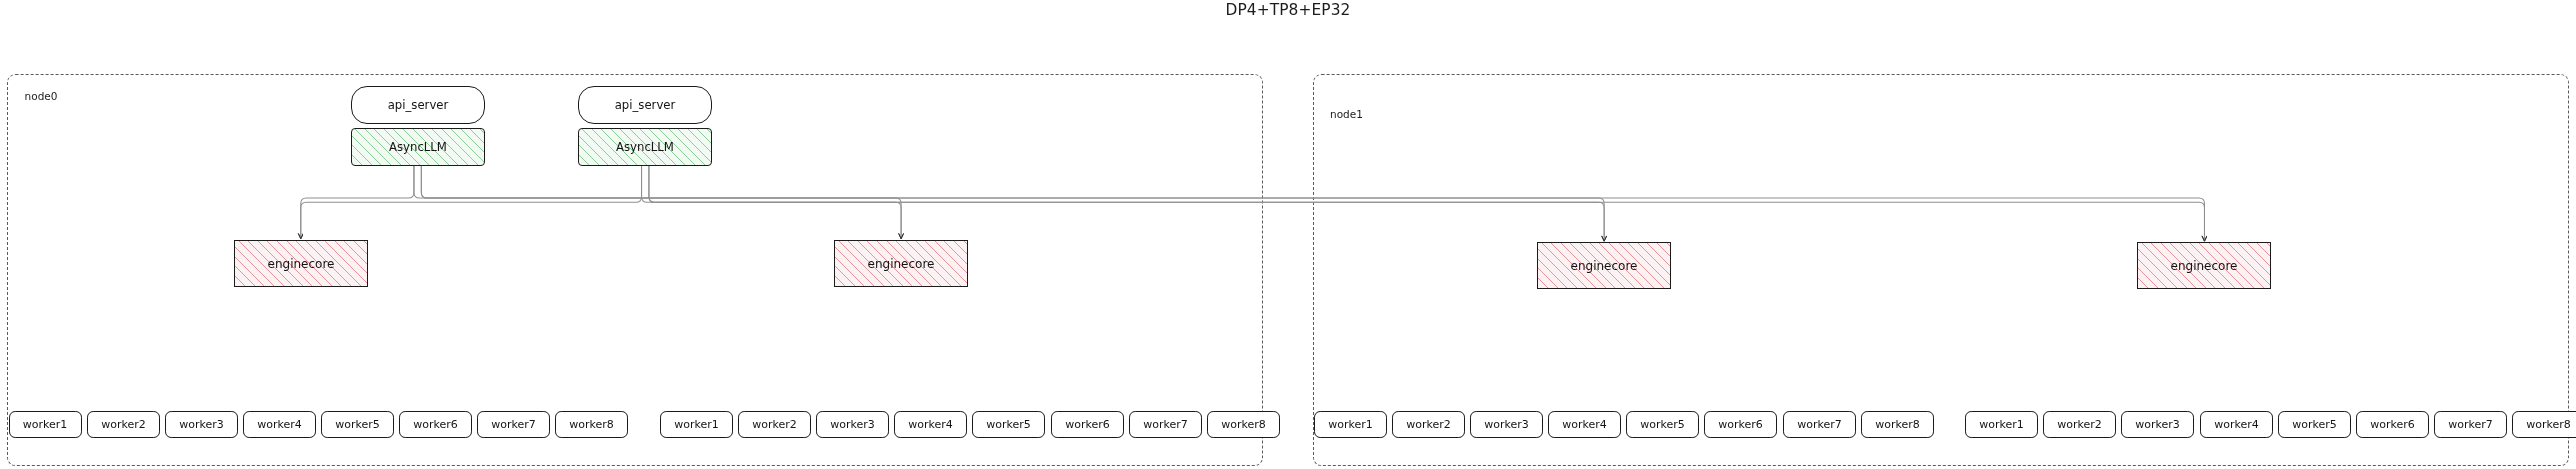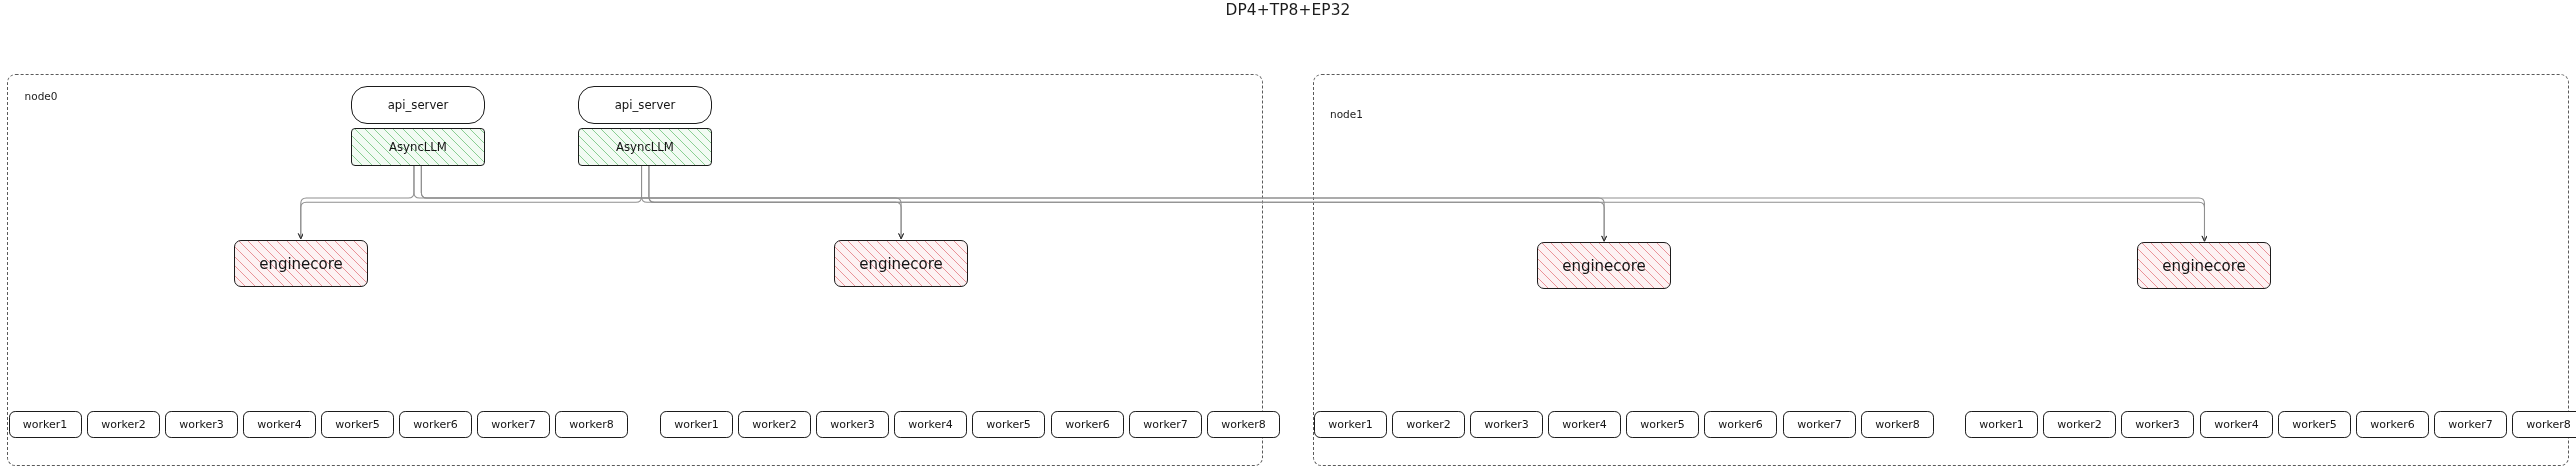--- a/index.html
+++ b/index.html
@@ -81,22 +81,22 @@
         45deg,
         rgba(120, 199, 130, 0.85) 0px,
         rgba(120, 199, 130, 0.85) 0.7px,
         rgba(0, 0, 0, 0) 0.7px,
         rgba(0, 0, 0, 0) 6.8px
     );
   }
 
   
   .nd.engine {
-    border-radius: 7px;
-    font-size: 15px;
+    border-radius: 0;
+    font-size: 12px;
     background-color: #fdf2f3;
     background-image: repeating-linear-gradient(
         45deg,
         rgba(230, 130, 136, 0.85) 0px,
         rgba(230, 130, 136, 0.85) 0.7px,
         rgba(0, 0, 0, 0) 0.7px,
         rgba(0, 0, 0, 0) 6.8px
     );
   }
 

